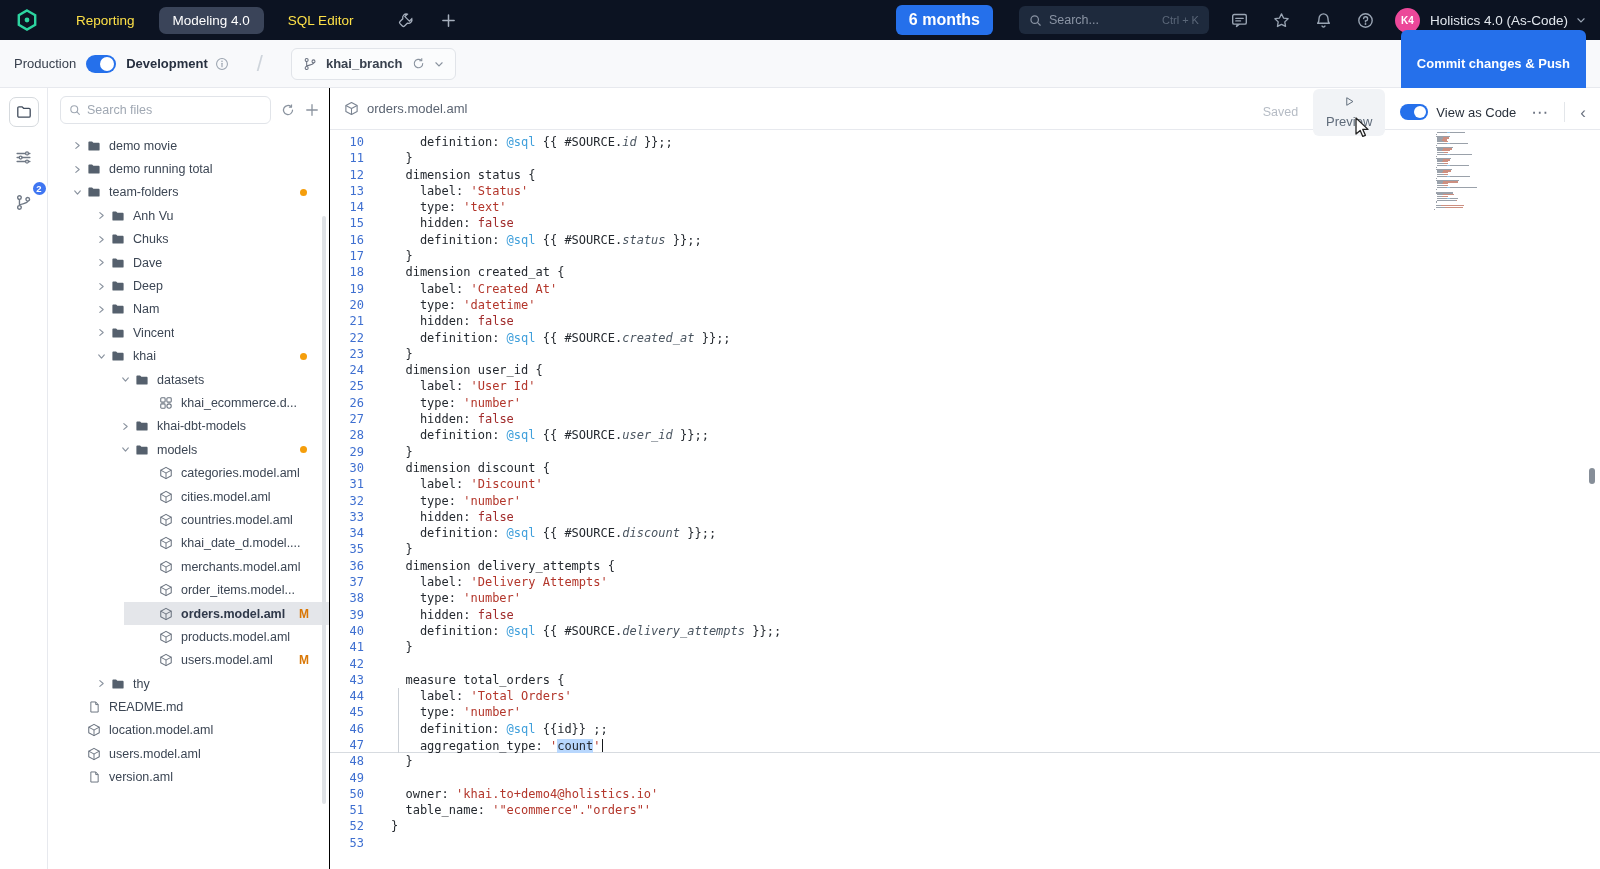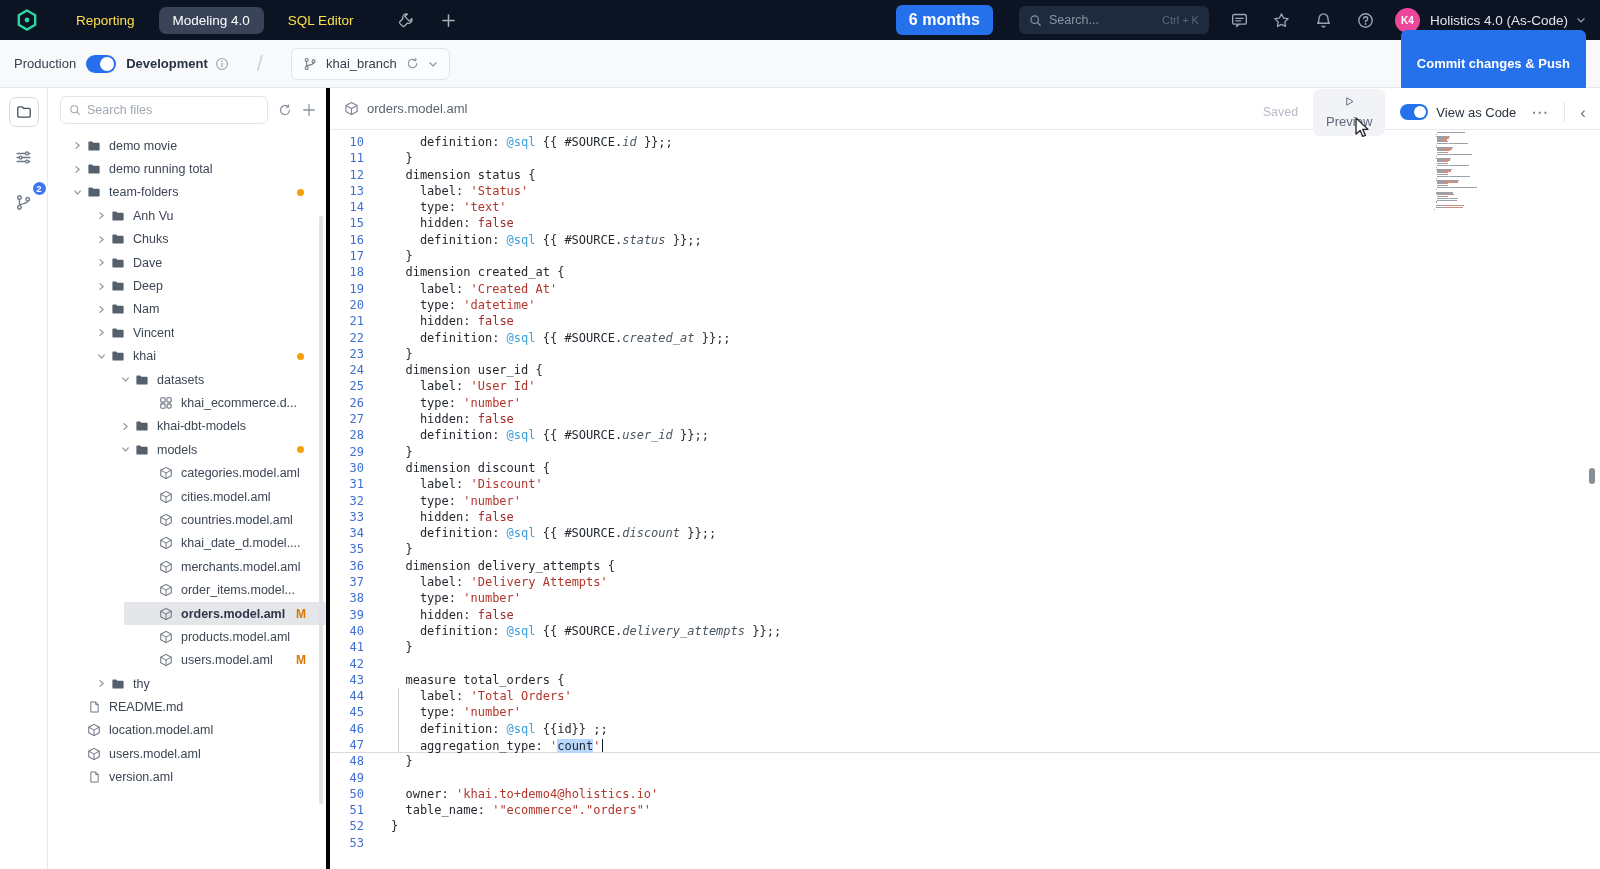--- a/index.html
+++ b/index.html
@@ -28,33 +28,33 @@
   
   .envbar { height:48px; flex:0 0 48px; background:#f8f9fb; border-bottom:1px solid #e7e9ee; display:flex; align-items:center; padding:0 14px; }
   .env-label { font-size:13px; color:#273040; font-weight:600; }
   .toggle { width:30px; height:18px; border-radius:9px; background:var(--accent-blue,#2570eb); position:relative; margin:0 10px; cursor:pointer; flex:0 0 auto; }
   .toggle::after { content:""; position:absolute; top:2px; right:2px; width:14px; height:14px; border-radius:50%; background:#fff; }
   .toggle.sm { width:28px; height:16px; }
   .toggle.sm::after { width:12px; height:12px; }
   .info-ic { margin-left:7px; color:#9aa3af; display:grid; place-items:center; cursor:pointer; }
   .slash { margin:0 28px; font-size:22px; font-weight:300; color:#ced4db; }
   .branch-box { height:32px; display:flex; align-items:center; gap:9px; border:1px solid #e1e4e9; background:#fbfcfd; border-radius:6px; padding:0 11px; cursor:pointer; }
-  .branch-box .bname { font-size:13px; color:#39414e; }
+  .branch-box .bname { font-size:13px; color:#39414e;font-weight:bold; }
   .env-spacer { flex:1; }
   .commit-btn { background:var(--accent-blue,#2570eb); color:#fff; border:none; border-radius:6px; font-size:13px; font-weight:600; padding:26px 16px; cursor:pointer; white-space:nowrap; }
 
   
   .main { flex:1; display:flex; min-height:0; }
 
   .rail { width:48px; flex:0 0 48px; border-right:1px solid #e7e9ee; background:#fff; display:flex; flex-direction:column; align-items:center; padding-top:9px; gap:15px; }
   .rail-btn { width:30px; height:30px; display:grid; place-items:center; color:#6f7885; cursor:pointer; position:relative; }
   .rail-btn.active { border:1px solid #d6dade; border-radius:7px; color:#414c5c; }
   .rail-badge { position:absolute; top:-7px; right:-9px; width:17px; height:17px; border-radius:50%; background:#3f76f2; border:2px solid #fff; color:#fff; font-size:9.5px; font-weight:700; display:grid; place-items:center; }
 
-  .sidebar { width:282px; flex:0 0 282px; border-right:4px solid #000000; background:#fff; position:relative; overflow:hidden; }
+  .sidebar { width:282px; flex:0 0 282px; border-right:1px solid #000000; background:#fff; position:relative; overflow:hidden; }
   .sb-top { display:flex; align-items:center; gap:10px; padding:8px 10px 6px 12px; }
   .sb-search { flex:1; height:28px; border:1px solid #e1e4e9; border-radius:6px; display:flex; align-items:center; gap:6px; padding:0 8px; background:#fff; }
   .sb-search input { flex:1; min-width:0; border:none; outline:none; font-size:12.5px; color:#39414e; background:transparent; }
   .sb-search input::placeholder { color:#a0a8b3; }
   .sb-top .tico { color:#8a939f; display:grid; place-items:center; cursor:pointer; }
   .tree { padding-top:4px; }
   .tree-row { height:23.4px; display:flex; align-items:center; font-size:12.5px; color:#3c4654; cursor:pointer; }
   .tree-row.selected { background:linear-gradient(to right, transparent 76px, #e4e6ea 76px); font-weight:600; color:#30394a; }
   .chev { width:18px; flex:0 0 18px; display:grid; place-items:center; color:#8a939f; }
   .ticon { width:16px; flex:0 0 16px; display:grid; place-items:center; color:#5a6572; }

